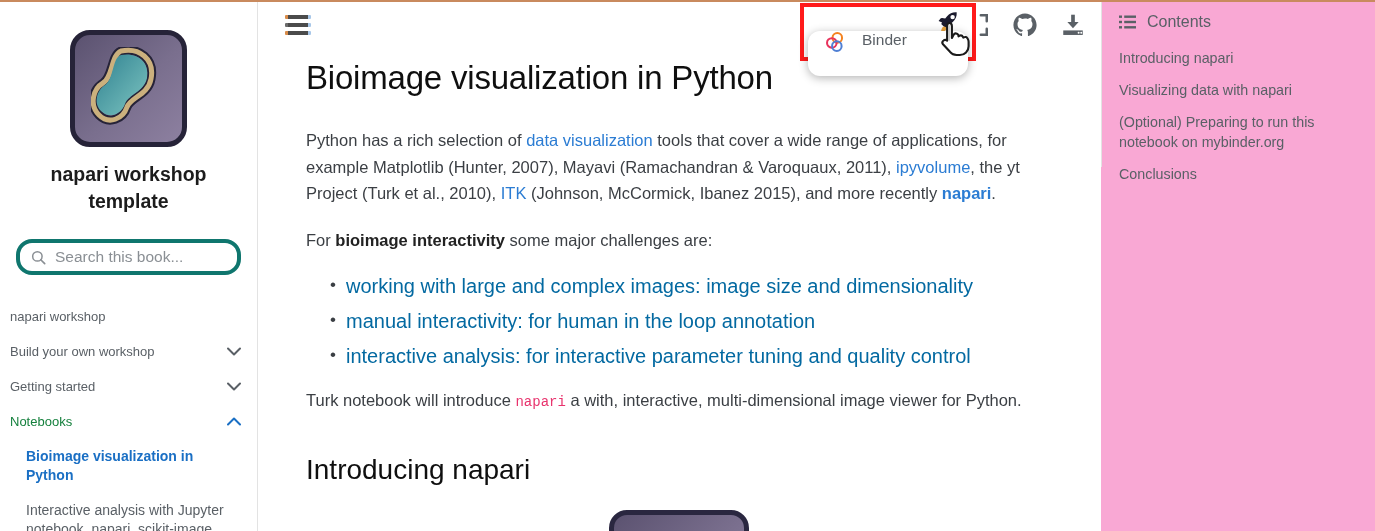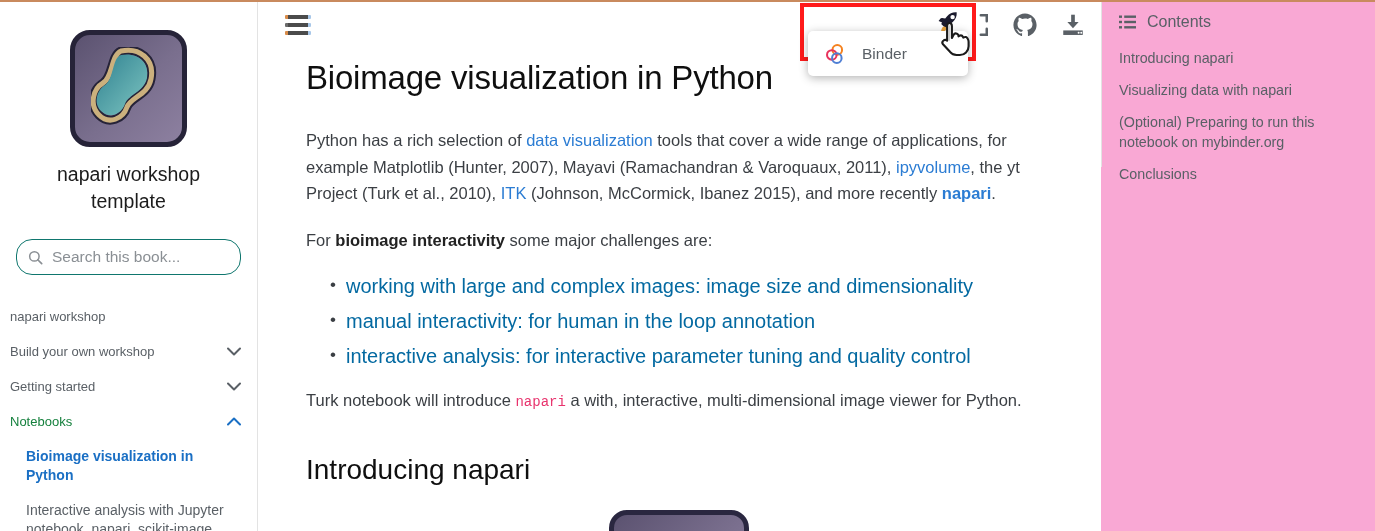--- a/index.html
+++ b/index.html
@@ -30,26 +30,26 @@
     border-radius: 20px;
     background: linear-gradient(135deg,#5b5270 0%,#7a6f8e 55%,#8d80a0 100%);
     border: 5px solid #262338;
     position: relative; overflow: hidden;
   }
   .logo-blob {
     position: absolute; left: 16px; top: 12px; width: 72px; height: 80px;
   }
   .book-title {
     margin-top: 14px; font-size: 19.5px; line-height: 27px;
-    color: #1c1c1c; font-weight: 400; padding: 0 28px;
+    color: #1c1c1c; font-weight: 700; padding: 0 28px;
   }
   .search-wrap { padding: 24px 16px 0 16px; }
   .search-box {
     display: flex; align-items: center; gap: 9px;
-    height: 36px; border: 1px solid #0f766e; border-radius: 16px;
+    height: 36px; border: 4px solid #0f766e; border-radius: 16px;
     padding: 0 11px; background: #fff;
   }
   .search-box svg { flex: 0 0 auto; }
   .search-text { font-size: 15.5px; color: #8a8f94; }
 
   .nav { padding: 24px 0 0 0; }
   .nav-item {
     display: flex; align-items: center; justify-content: space-between;
     padding: 8px 16px 8px 10px;
     font-size: 13px; color: #5a6066; line-height: 19px;
@@ -128,23 +128,23 @@
     background: #ffffff;
     z-index: 40;
   }
   .rocket-btn {
     position: absolute; top: 2px; right: 6px; width: 30px; height: 30px;
   }
   .dropdown {
     position: absolute; top: 31px; left: 808px;
     width: 160px; height: 45px;
     background: #ffffff;
-    border-radius: 5px;
+    border-radius: 12px;
     box-shadow: 0 2px 10px rgba(0,0,0,0.30);
-    display: flex; align-items: center; gap: 16px;
+    display: flex; align-items: flex-start; gap: 16px;
     padding-left: 16px;
     z-index: 50;
   }
   .dropdown-label { font-size: 15.5px; color: #5a6066; }
   .cursor-hand { position: absolute; top: 20px; left: 938px; z-index: 60; }
 
   
   .toc {
     position: absolute; top: 2px; left: 1101px; width: 274px; height: 529px;
     background: #f9a8d4; padding: 11px 10px 8px 18px;

